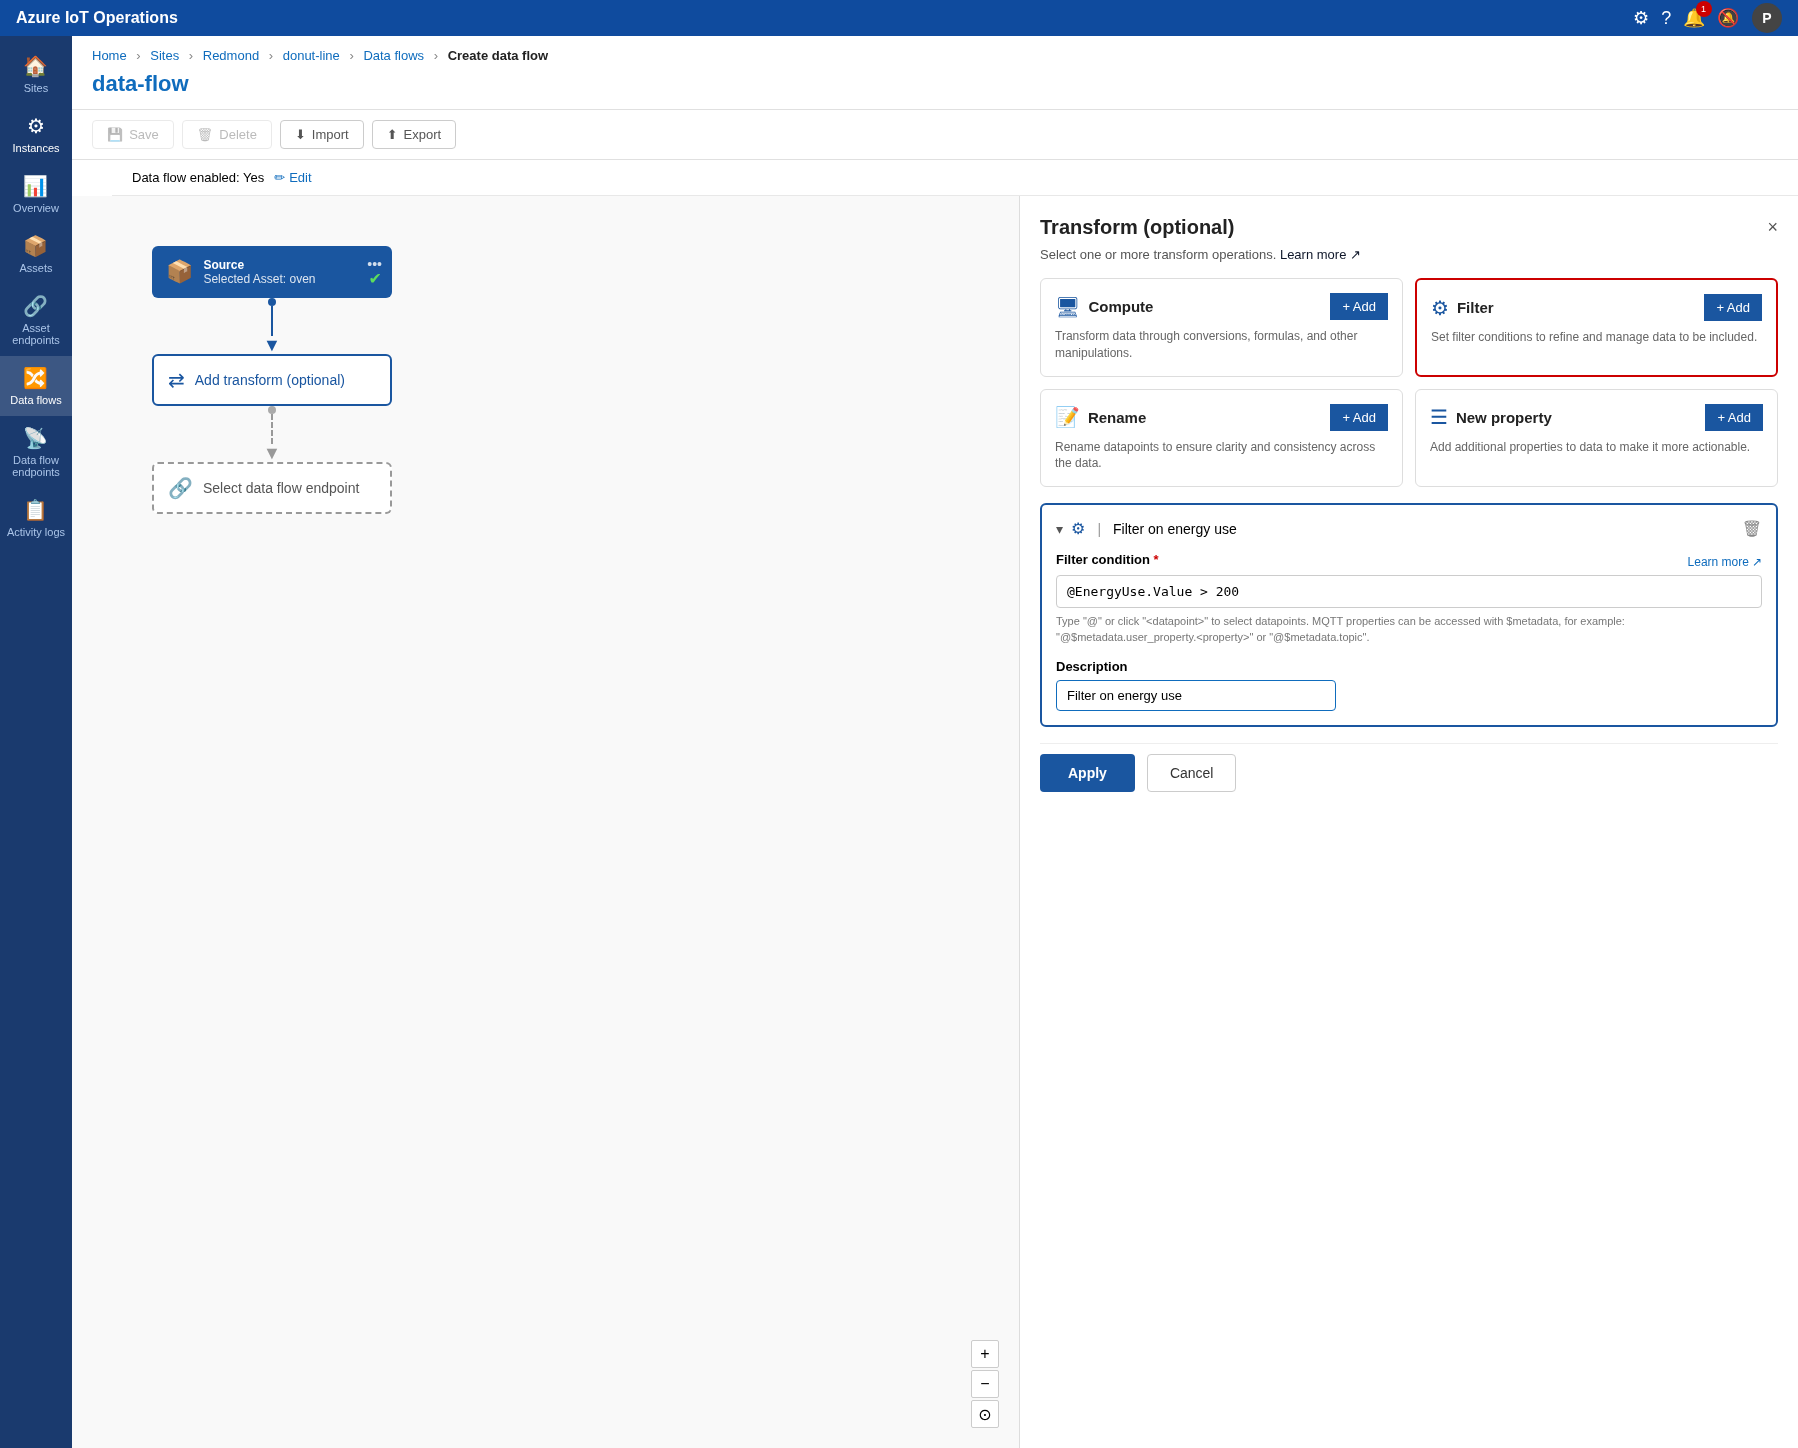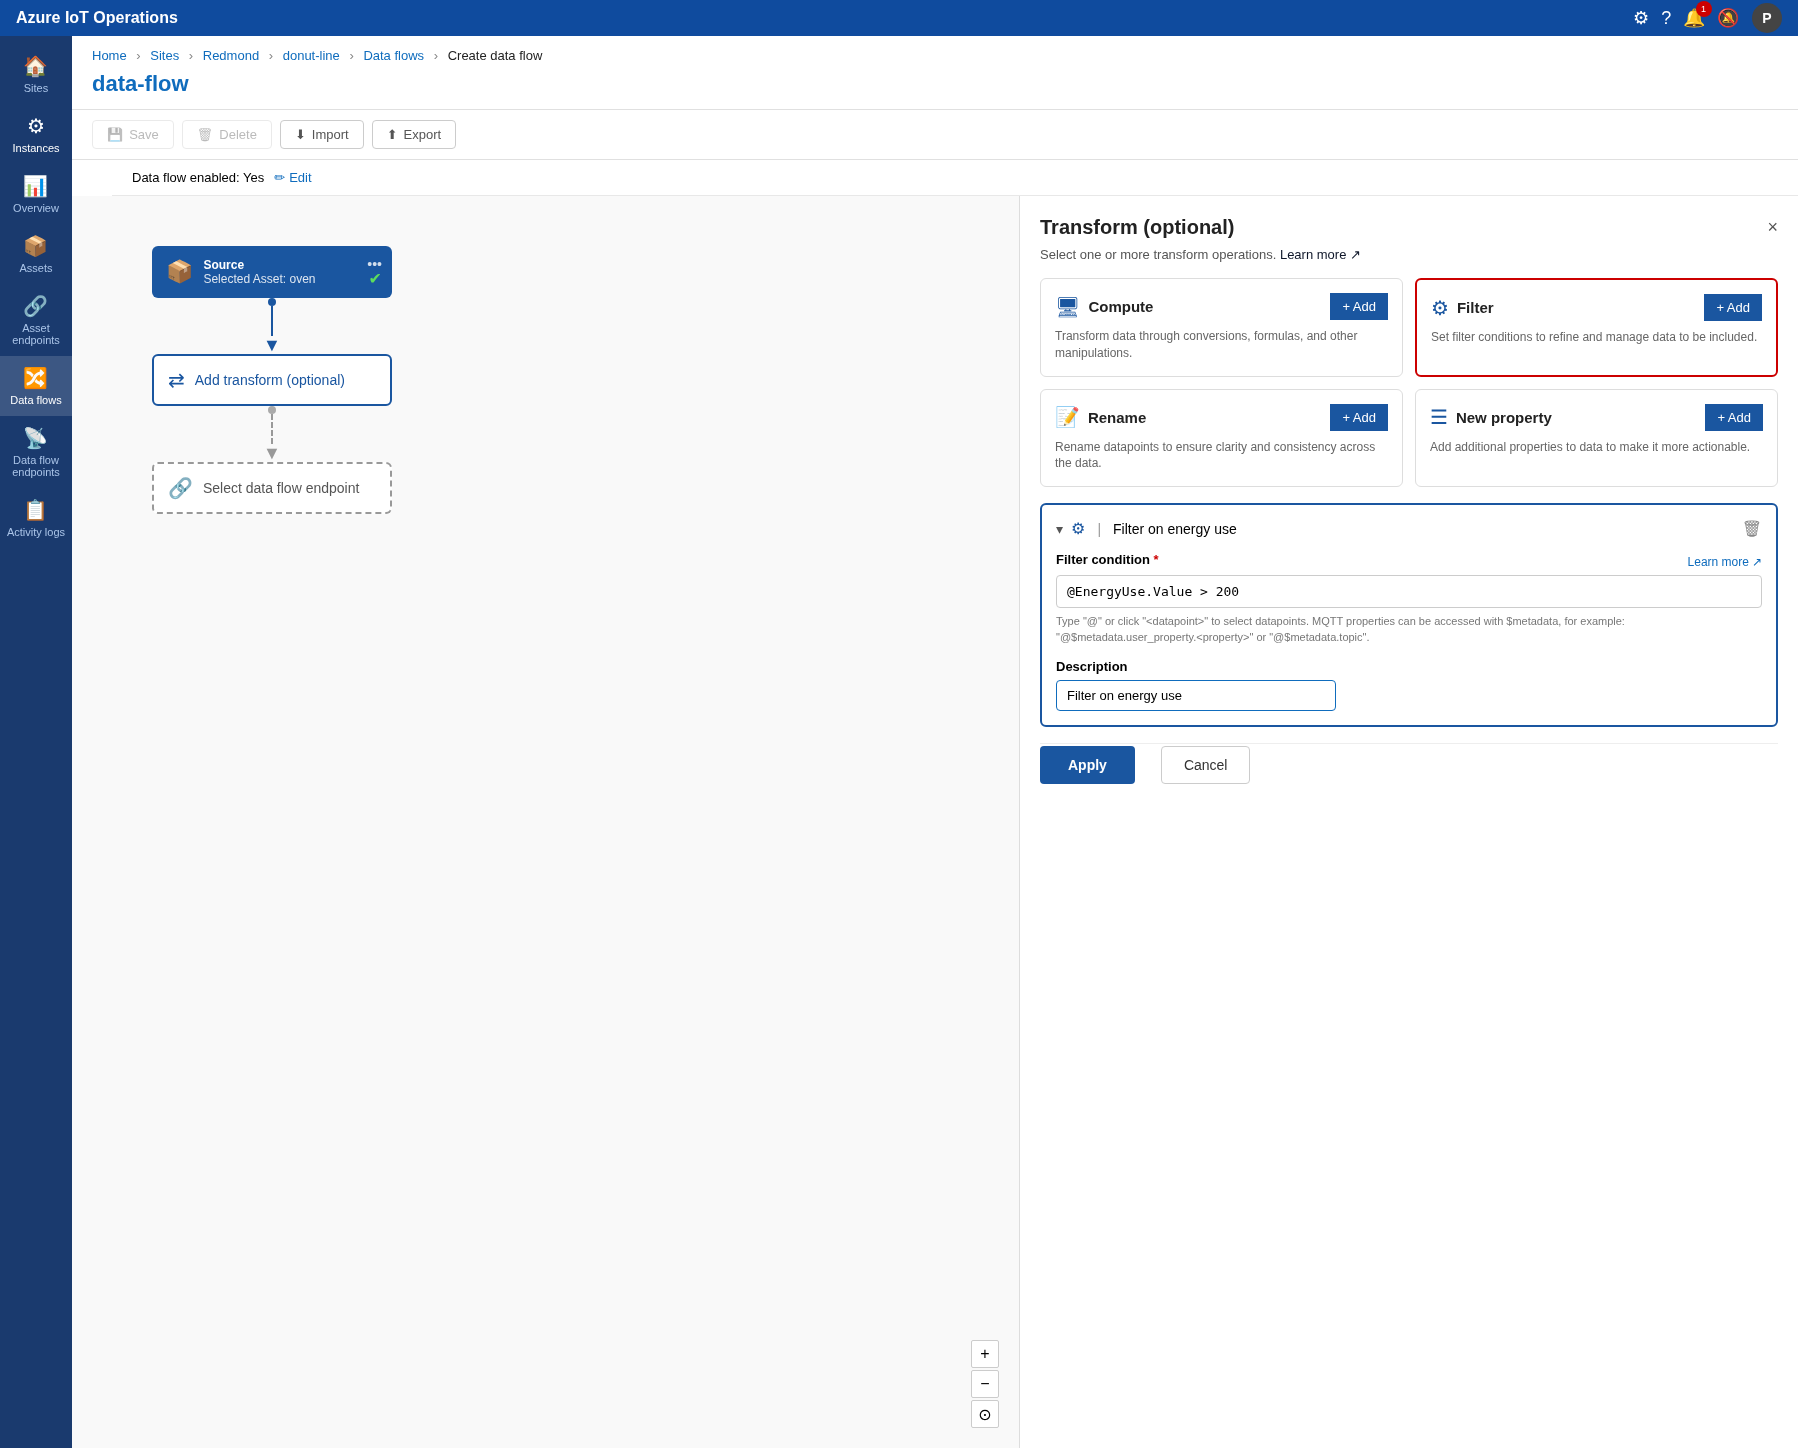--- a/index.html
+++ b/index.html
@@ -47,21 +47,21 @@
     .sidebar-item.active { color: white; }
     .sidebar-item .si-icon { font-size: 20px; }
 
     
     .main-content { flex: 1; display: flex; flex-direction: column; overflow: hidden; background: white; }
 
     
     .breadcrumb { padding: 12px 20px 4px; font-size: 13px; color: #555; }
     .breadcrumb a { color: #0f6cbd; text-decoration: none; }
     .breadcrumb .sep { margin: 0 6px; color: #888; }
-    .breadcrumb .current { font-weight: 400; color: #222; }
+    .breadcrumb .current { font-weight: 700; color: #222; }
 
     .page-title { padding: 4px 20px 12px; font-size: 22px; font-weight: 700; color: #0f6cbd; }
 
     
     .toolbar {
       display: flex; align-items: center; gap: 8px;
       padding: 10px 20px; border-top: 1px solid #e0e0e0; border-bottom: 1px solid #e0e0e0;
       background: white;
     }
     .toolbar-btn {
@@ -177,21 +177,21 @@
       font-size: 13px; margin-bottom: 6px; font-family: monospace; background: white;
     }
     .filter-input-hint { font-size: 11px; color: #777; margin-bottom: 14px; line-height: 1.4; }
     .filter-desc-label { font-size: 13px; font-weight: 600; margin-bottom: 6px; }
     .filter-desc-input {
       width: 280px; padding: 7px 10px; border: 1px solid #0f6cbd; border-radius: 4px;
       font-size: 13px; outline: none;
     }
 
     
-    .panel-actions { display: flex; gap: 26px; margin-top: 16px; padding-top: 2px; border-top: 1px solid #eee; }
+    .panel-actions { display: flex; gap: 12px; margin-top: 16px; padding-top: 10px; border-top: 1px solid #eee; }
     .apply-btn {
       background: #1a56a0; color: white; border: none; border-radius: 4px;
       padding: 10px 28px; cursor: pointer; font-size: 14px; font-weight: 600;
     }
     .cancel-btn {
       background: white; color: #333; border: 1px solid #ccc; border-radius: 4px;
       padding: 10px 22px; cursor: pointer; font-size: 14px;
     }
   </style>
 </head>

